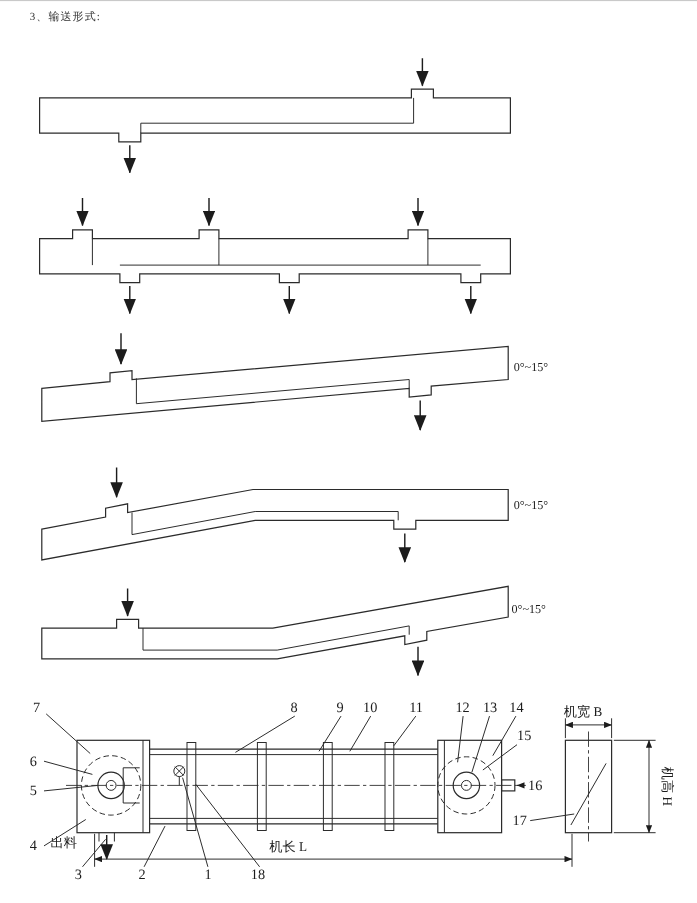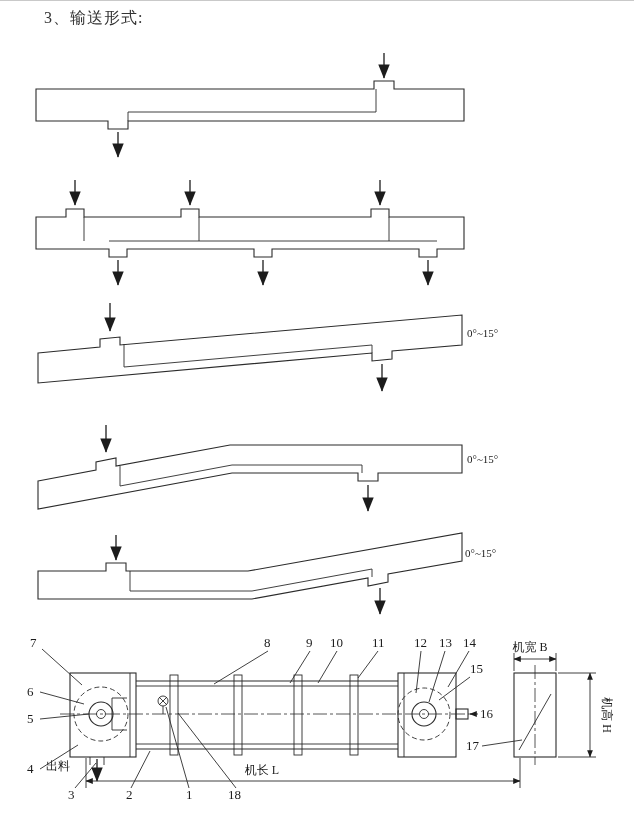--- a/index.html
+++ b/index.html
@@ -2,21 +2,21 @@
 <html><head>
 <meta charset="utf-8">
 <style>
   html,body{margin:0;padding:0;background:#ffffff;}
   .page{
     position:relative;width:634px;height:821px;background:#ffffff;
     font-family:"Liberation Serif",serif;overflow:hidden;
     border-top:1px solid #c9c9c9;
   }
   .heading{
-    position:absolute;left:44px;top:7px;font-size:16px;color:#333333;
+    position:absolute;left:27px;top:7px;font-size:10px;color:#333333;
     letter-spacing:1px;
   }
   svg{position:absolute;left:0;top:0;}
   .ln{fill:none;stroke:#2b2b2b;stroke-width:1.1;stroke-linejoin:miter;stroke-linecap:butt;}
   .thin{fill:none;stroke:#2b2b2b;stroke-width:0.9;}
   .arrow{fill:none;stroke:#1c1c1c;stroke-width:1.3;}
   .dash{stroke-dasharray:5 3;stroke-width:0.9;}
   .cl{fill:none;stroke:#2b2b2b;stroke-width:0.8;stroke-dasharray:14 3 3 3;}
   text{fill:#1c1c1c;font-size:13px;font-family:"Liberation Serif",serif;}
   .angle{font-size:11px;}

